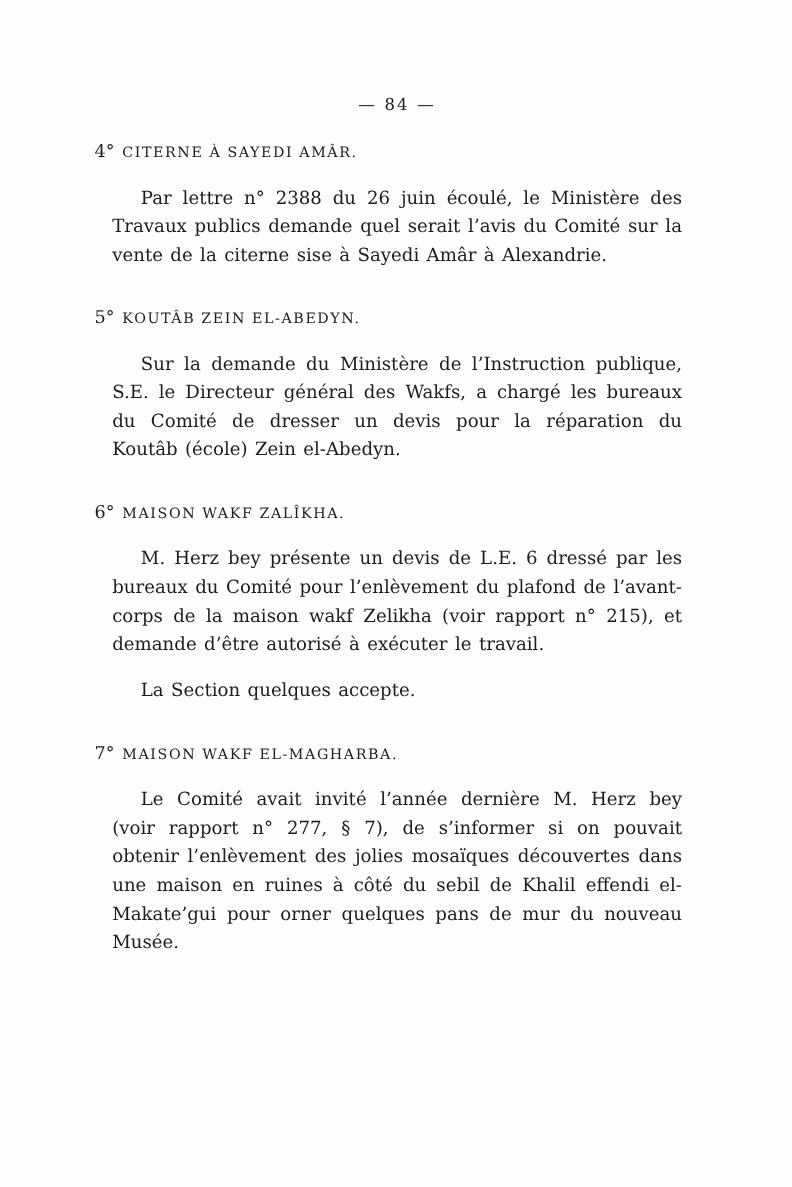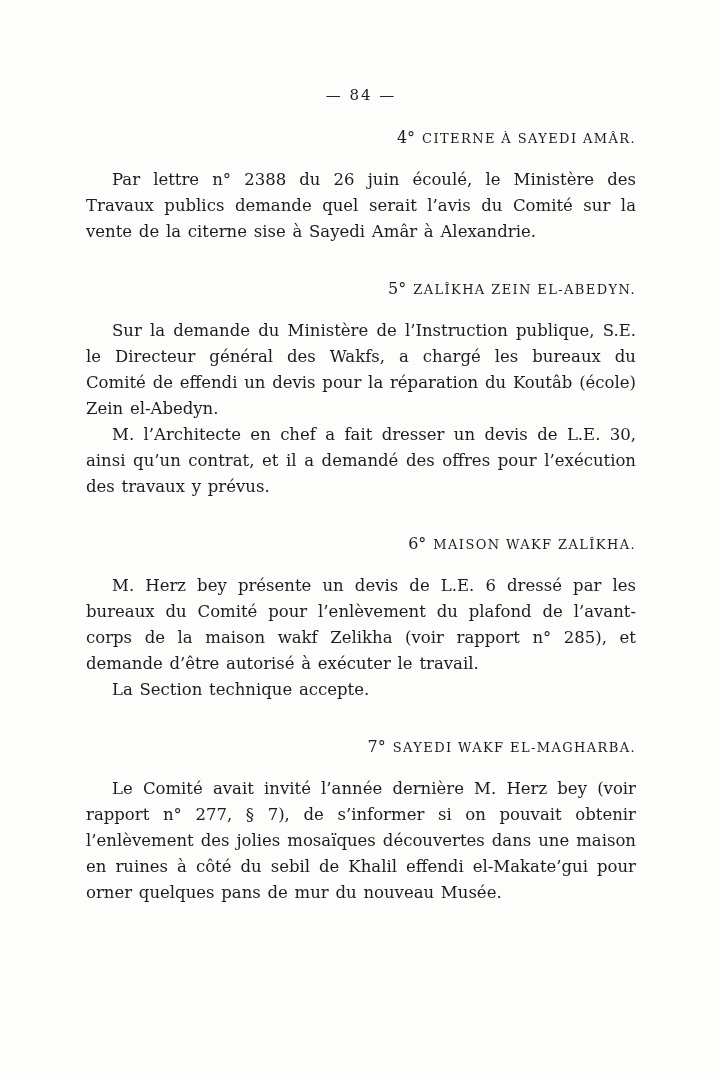--- a/index.html
+++ b/index.html
@@ -20,41 +20,41 @@
     height: 801px;
     padding: 86px 84px 40px 86px;
   }
   .page-number {
     text-align: center;
     font-size: 15px;
     letter-spacing: 2px;
     margin: 0 0 24px 0;
   }
   .section-heading {
-    text-align: right;
+    text-align: left;
     font-weight: normal;
     font-size: 13px;
     letter-spacing: 1.4px;
     margin: 34px 0 20px 0;
     white-space: nowrap;
   }
   .section-heading .num {
     font-size: 16px;
     letter-spacing: 0;
     margin-right: 7px;
   }
   .section-heading.first {
     margin-top: 0;
   }
   p.body-par {
     font-size: 16.5px;
     line-height: 26px;
     text-align: justify;
     text-indent: 26px;
-    margin: 0;
+    margin: 16px;
     word-spacing: 1.5px;
   }
   section {
     margin: 0;
   }
 </style>
 </head>
 <body>
 
 <div class="page">
@@ -63,35 +63,34 @@
 
   <section>
     <h2 class="section-heading first">
       <span class="num">4°</span><span class="title">CITERNE À SAYEDI AMÂR.</span>
     </h2>
     <p class="body-par">Par lettre n° 2388 du 26 juin écoulé, le Ministère des Travaux publics demande quel serait l’avis du Comité sur la vente de la citerne sise à Sayedi Amâr à Alexandrie.</p>
   </section>
 
   <section>
     <h2 class="section-heading">
-      <span class="num">5°</span><span class="title">ZALÎKHA ZEIN EL-ABEDYN.</span>
+      <span class="num">5°</span><span class="title">KOUTÂB ZEIN EL-ABEDYN.</span>
     </h2>
-    <p class="body-par">Sur la demande du Ministère de l’Instruction publique, S.E. le Directeur général des Wakfs, a chargé les bureaux du Comité de effendi un devis pour la réparation du Koutâb (école) Zein el-Abedyn.</p>
-    <p class="body-par">M. l’Architecte en chef a fait dresser un devis de L.E. 30, ainsi qu’un contrat, et il a demandé des offres pour l’exécution des travaux y prévus.</p>
+    <p class="body-par">Sur la demande du Ministère de l’Instruction publique, S.E. le Directeur général des Wakfs, a chargé les bureaux du Comité de dresser un devis pour la réparation du Koutâb (école) Zein el-Abedyn.</p>
   </section>
 
   <section>
     <h2 class="section-heading">
       <span class="num">6°</span><span class="title">MAISON WAKF ZALÎKHA.</span>
     </h2>
-    <p class="body-par">M. Herz bey présente un devis de L.E. 6 dressé par les bureaux du Comité pour l’enlèvement du plafond de l’avant-corps de la maison wakf Zelikha (voir rapport n° 285), et demande d’être autorisé à exécuter le travail.</p>
-    <p class="body-par">La Section technique accepte.</p>
+    <p class="body-par">M. Herz bey présente un devis de L.E. 6 dressé par les bureaux du Comité pour l’enlèvement du plafond de l’avant-corps de la maison wakf Zelikha (voir rapport n° 215), et demande d’être autorisé à exécuter le travail.</p>
+    <p class="body-par">La Section quelques accepte.</p>
   </section>
 
   <section>
     <h2 class="section-heading">
-      <span class="num">7°</span><span class="title">SAYEDI WAKF EL-MAGHARBA.</span>
+      <span class="num">7°</span><span class="title">MAISON WAKF EL-MAGHARBA.</span>
     </h2>
     <p class="body-par">Le Comité avait invité l’année dernière M. Herz bey (voir rapport n° 277, § 7), de s’informer si on pouvait obtenir l’enlèvement des jolies mosaïques découvertes dans une maison en ruines à côté du sebil de Khalil effendi el-Makate’gui pour orner quelques pans de mur du nouveau Musée.</p>
 
   </section>
 
 </div>
 
 </body></html>

